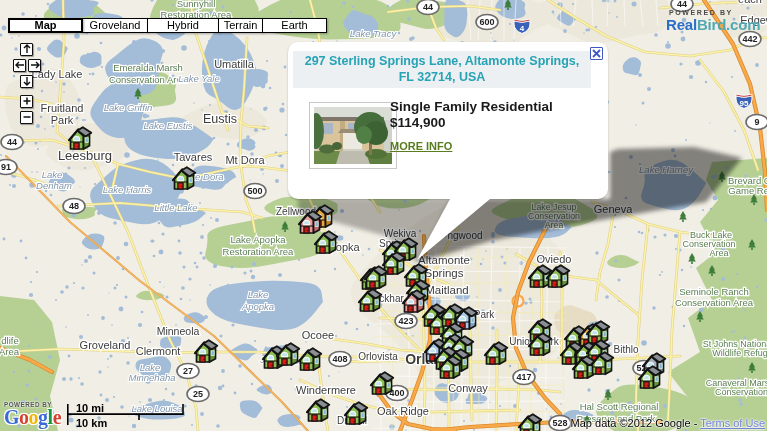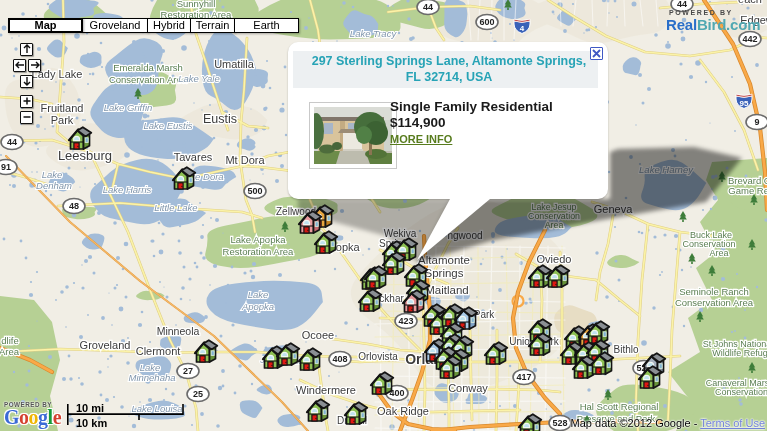--- a/index.html
+++ b/index.html
@@ -6,30 +6,30 @@
 #stage{position:relative;width:767px;height:431px;overflow:hidden;background:#f1eee5;}
 svg text{font-family:"Liberation Sans",sans-serif;}
 .mg{--w:#8cbf53;--s:#679239;--d:#e01812;}
 .mp{--w:#e89b9e;--s:#c2696e;--d:#d01812;}
 .mo{--w:#e8a63f;--s:#bf7f22;--d:#e01812;}
 .mb{--w:#a9cae6;--s:#7fa3c6;--d:#e01812;}
 .ms{--w:#a7b0bd;--s:#828c9a;--d:#e01812;}
 #balloon{position:absolute;left:288px;top:42px;width:320px;height:157px;background:#fff;
  border-radius:10px;box-shadow:0 1px 2px rgba(0,0,0,0.25);}
 #ititle{position:absolute;left:5px;top:9px;width:298px;background:#edf0f2;color:#27a3b6;
- font-weight:bold;font-size:12.5px;text-align:center;line-height:16px;padding:2px 0 3px 7px;}
+ font-weight:bold;font-size:12.5px;text-align:center;line-height:16px;padding:2px 0 3px 0;}
 #closebtn{position:absolute;left:302px;top:5px;width:11px;height:11px;border:1.6px solid #3f58c4;
  background:#fff;border-radius:1px;}
 #closebtn svg{display:block}
 #photo{position:absolute;left:21px;top:60px;width:78px;height:57px;background:#fff;
  border:1px solid #c9c9c9;padding:4px;}
 #ibody{position:absolute;left:102px;top:57px;width:195px;font-size:11.5px;color:#1a1a1a;}
 #ibody .t1{font-weight:bold;font-size:13.5px;line-height:16px;}
 #ibody .beds{margin-top:6px;line-height:13.5px;font-size:10.5px;letter-spacing:-0.2px;}
-#moreinfo{display:inline-block;margin-top:2px;color:#587c1e;font-weight:bold;font-size:11px;
+#moreinfo{display:inline-block;margin-top:9px;color:#587c1e;font-weight:bold;font-size:11px;
  text-decoration:underline;letter-spacing:0;}
 #tail{position:absolute;left:405px;top:198px;}
 #mtbar{position:absolute;left:8px;top:18px;height:15px;display:flex;}
 .mtb{box-sizing:border-box;height:15px;background:#fff;border:1px solid #000;font-size:11px;
  text-align:center;line-height:13px;color:#000;margin-right:-1px;box-shadow:1px 1px 2px rgba(0,0,0,0.3);}
 .mtb.sel{border:2px solid #000;font-weight:bold;line-height:11px;z-index:2;}
 #panz div{position:absolute;width:13px;height:13px;background:#fff;border:1.4px solid #111;
  box-sizing:border-box;border-radius:1px;text-align:center;font-weight:bold;color:#111;
  box-shadow:1px 1px 1px rgba(0,0,0,0.35);}
 #panz div svg{display:block;margin:0 auto;}
@@ -1345,21 +1345,21 @@
 </div>
 
 <svg id="tail" width="90" height="66">
       <polygon points="45,1 85,1 12,62" fill="#fff"></polygon>
     </svg>
 
 
 <div id="mtbar">
  <div class="mtb sel" style="width:75px">Map</div>
  <div class="mtb" style="width:66px">Groveland</div>
- <div class="mtb" style="width:44px">Hybrid</div>
+ <div class="mtb" style="width:72px">Hybrid</div>
  <div class="mtb" style="width:45px">Terrain</div>
  <div class="mtb" style="width:65px">Earth</div>
 </div>
 
 
 <div id="panz">
  <div style="left:20px;top:43px;">
         <svg width="10" height="10">
           <path d="M5,1 L5,9 M2,4 L5,1 L8,4" stroke="#111" stroke-width="1.4" fill="none"></path>
         </svg>

